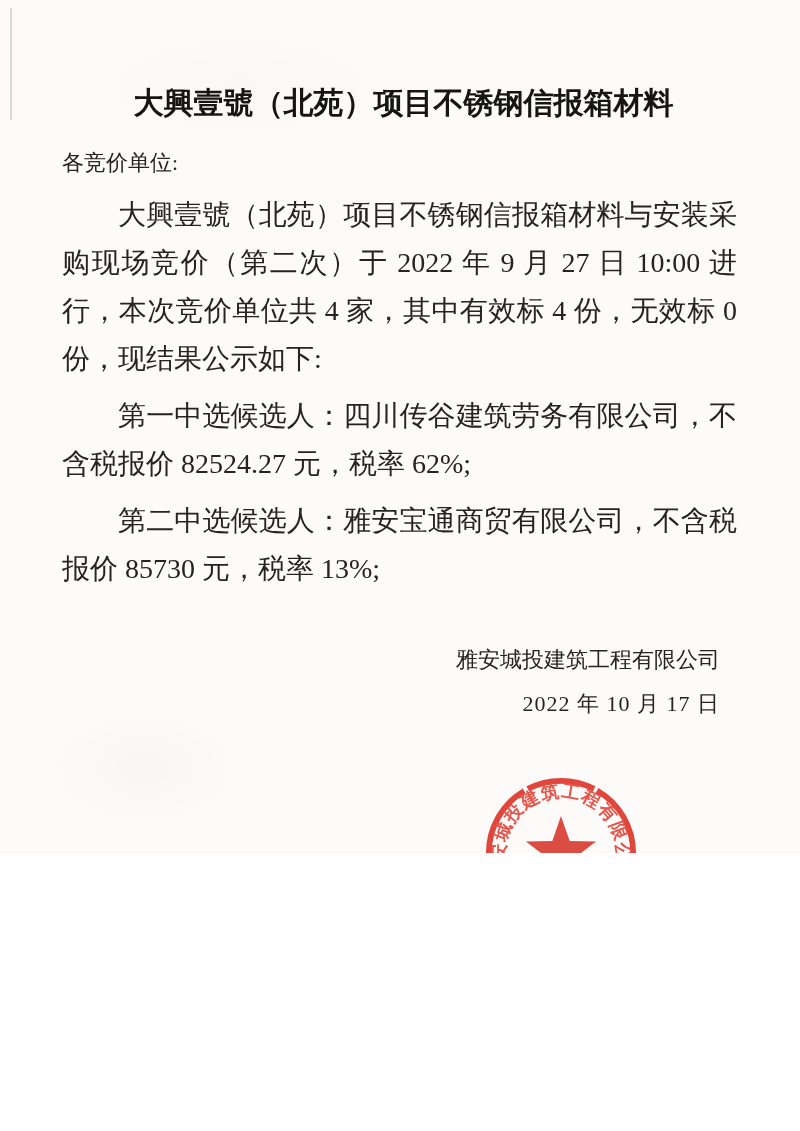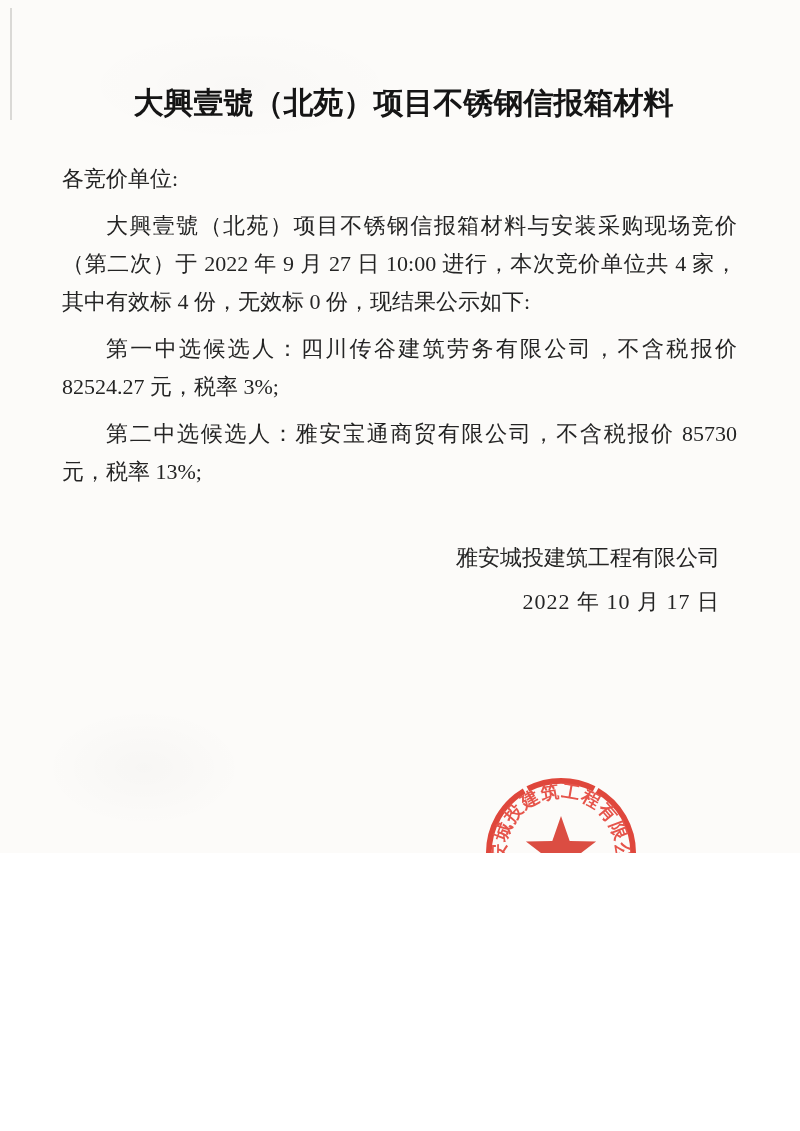--- a/index.html
+++ b/index.html
@@ -37,30 +37,30 @@
     margin: 78px 0 0 0;
     font-size: 30px;
     font-weight: 700;
     line-height: 50px;
     text-align: center;
     color: #151515;
     letter-spacing: 0px;
   }
 
   .salutation {
-    margin: 32px 0 0 0;
+    margin: 16px 0 0 0;
     font-size: 22px;
     line-height: 38px;
     color: #242424;
   }
 
   .body-para {
     margin: 9px 8px 0 0;
-    font-size: 22px;
-    line-height: 38px;
+    font-size: 28px;
+    line-height: 48px;
     text-indent: 2em;
     text-align: justify;
     color: #242424;
   }
 
   .signature {
     margin-top: 52px;
     text-align: right;
     font-size: 22px;
     color: #242424;
@@ -109,21 +109,21 @@
 
   <div class="content">
 
     <h1 class="doc-title">
       <span style="display:block">大興壹號（北苑）项目不锈钢信报箱材料</span>
     </h1>
 
     <div class="salutation">各竞价单位:</div>
 
     <p class="body-para">大興壹號（北苑）项目不锈钢信报箱材料与安装采购现场竞价（第二次）于 2022 年 9 月 27 日 10:00 进行，本次竞价单位共 4 家，其中有效标 4 份，无效标 0 份，现结果公示如下:</p>
-    <p class="body-para">第一中选候选人：四川传谷建筑劳务有限公司，不含税报价 82524.27 元，税率 3%;</p>
+    <p class="body-para">第一中选候选人：四川传谷建筑劳务有限公司，不含税报价 82524.27 元，税率 62%;</p>
     <p class="body-para">第二中选候选人：雅安宝通商贸有限公司，不含税报价 85730 元，税率 13%;</p>
 
     <div class="signature">
       <div class="company">雅安城投建筑工程有限公司</div>
       <div class="date">2022 年 10 月 17 日</div>
     </div>
 
   </div>
 
   <div class="seal">

